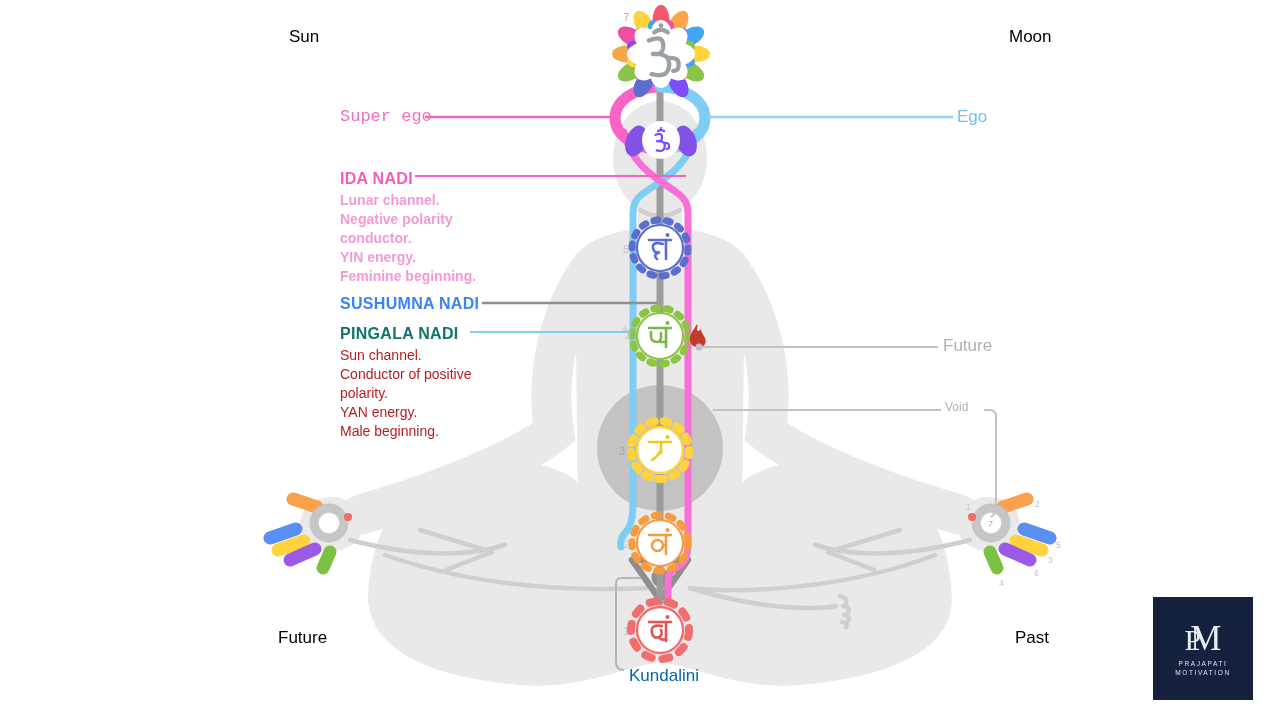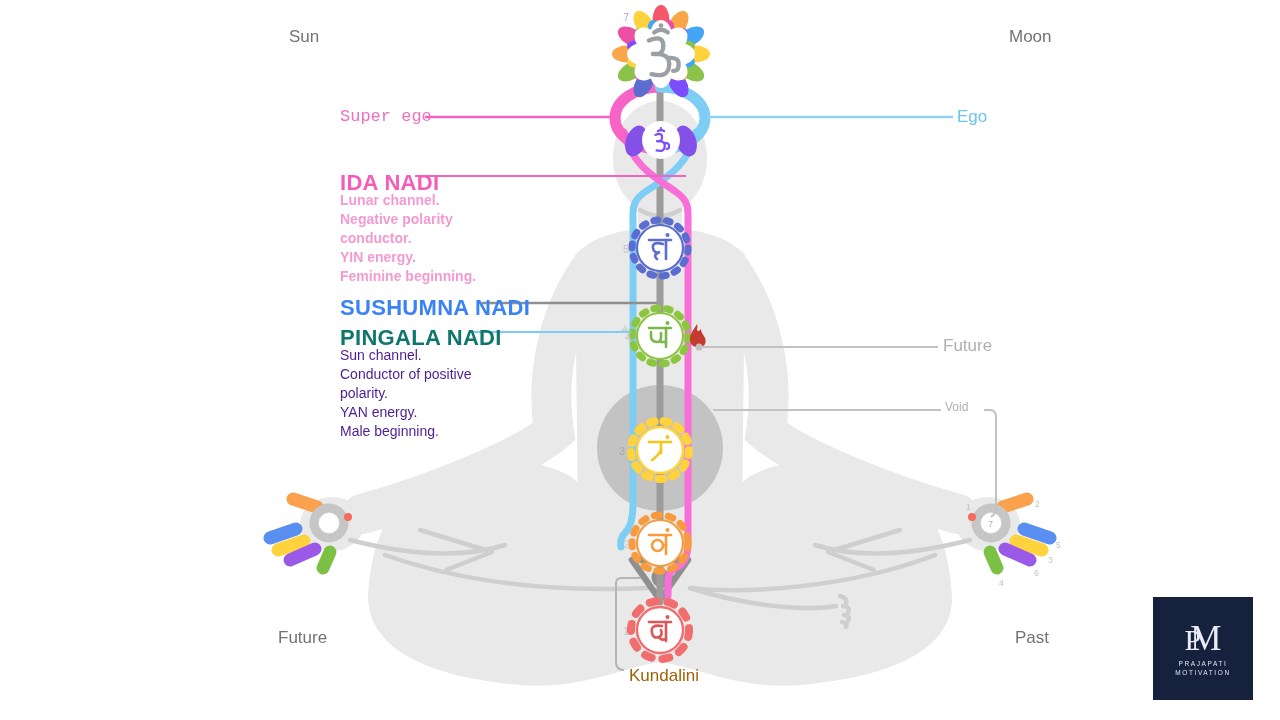--- a/index.html
+++ b/index.html
@@ -1,27 +1,27 @@
 <!DOCTYPE html>
 <html><head>
 <meta charset="utf-8">
 <style>
   html,body{margin:0;padding:0;background:#fff;}
   #stage{position:relative;width:1280px;height:720px;background:#ffffff;overflow:hidden;
          font-family:"Liberation Sans","DejaVu Sans",sans-serif;}
   #art{position:absolute;left:0;top:0;}
   .lbl{position:absolute;white-space:nowrap;}
-  .corner{font-size:17px;color:#737373;}
+  .corner{font-size:17px;color:#000000;}
   .pink{color:#f06fc2;}
   .blue{color:#6cc5ef;}
   .gray{color:#b0b0b0;}
-  .title{font-size:22px;font-weight:bold;letter-spacing:.3px;}
+  .title{font-size:16px;font-weight:bold;letter-spacing:.3px;}
   .desc{font-size:14px;line-height:19px;white-space:pre-line;}
   .ida-desc{color:#f49ad2;}
-  .pin-desc{color:#4c1d95;}
+  .pin-desc{color:#b91c1c;}
   .sushumna{color:#3b82f6;}
   #logo{position:absolute;left:1153px;top:597px;width:100px;height:103px;background:#16213d;
         display:flex;flex-direction:column;align-items:center;justify-content:center;}
   #monogram{color:#e8ebf3;font-family:"Liberation Serif","DejaVu Serif",serif;line-height:1;}
   #monogram .p{font-size:30px;}
   #monogram .m{font-size:35px;margin-left:-11px;}
   #logo .cap{font-size:6.5px;letter-spacing:1.6px;color:#dfe4ef;margin-top:3px;line-height:9px;text-align:center;}
 </style>
 </head>
 <body>
@@ -263,21 +263,21 @@
 
   <div class="lbl title" style="left:340px;top:325px;color:#0f766e;">PINGALA NADI</div>
   <div class="lbl desc pin-desc" style="left:340px;top:346px;">Sun channel.
 Conductor of positive
 polarity.
 YAN energy.
 Male beginning.</div>
 
   <div class="lbl gray" style="left:943px;top:336px;font-size:17px;">Future</div>
   <div class="lbl gray" style="left:945px;top:400px;font-size:12px;">Void</div>
-  <div class="lbl gray" style="left:629px;top:666px;font-size:17px;color:#a16207;">Kundalini</div>
+  <div class="lbl gray" style="left:629px;top:666px;font-size:17px;color:#0369a1;">Kundalini</div>
 
   <div id="logo">
     <div id="monogram">
       <span class="p">P</span><span class="m">M</span>
     </div>
     <div class="cap">PRAJAPATI</div>
     <div class="cap" style="margin-top:0;">MOTIVATION</div>
   </div>
 
 </div>

